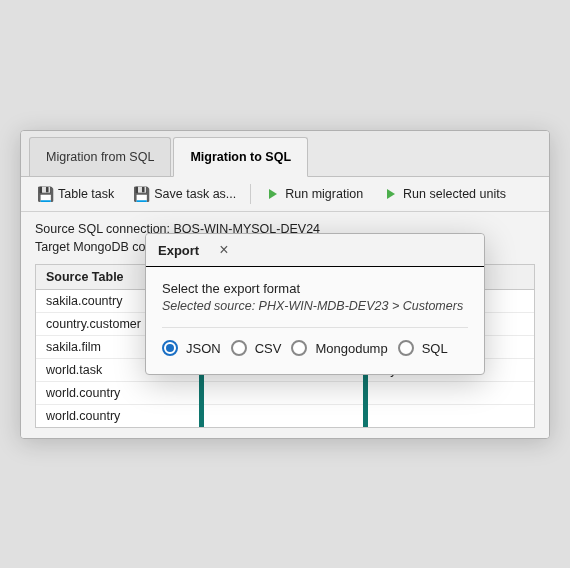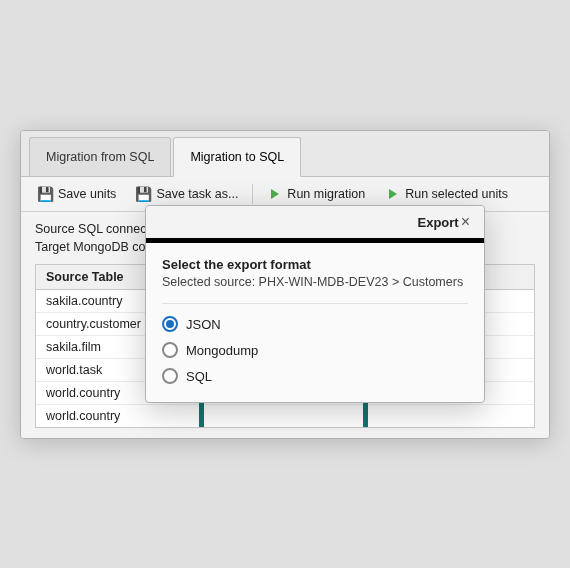--- a/index.html
+++ b/index.html
@@ -39,21 +39,21 @@
       border: 1px solid #c0c0c0;
       border-bottom: none;
       border-radius: 3px 3px 0 0;
       cursor: pointer;
       font-size: 12.5px;
       color: #333;
     }
     .tab.active {
       background: #f3f3f3;
       color: #000;
-      font-weight: 400;
+      font-weight: 700;
       border-bottom: 1px solid #f3f3f3;
       margin-bottom: -1px;
     }
 
     
     .toolbar {
       display: flex;
       align-items: center;
       padding: 5px 8px;
       border-bottom: 1px solid #d0d0d0;
@@ -157,25 +157,26 @@
       border-radius: 4px;
       box-shadow: 0 8px 32px rgba(0,0,0,0.22);
       width: 340px;
       position: relative;
       margin-top: 40px;
       margin-left: 60px;
     }
     .dialog-header {
       display: flex;
       align-items: center;
-      justify-content: flex-end;
+      justify-content: flex-start;
       padding: 8px 12px;
-      border-bottom: 5px solid #000000;
+      border-bottom: 1px solid #000000;
       background: #f3f3f3;
       border-radius: 4px 4px 0 0;
+      gap: 18px;
     }
     .dialog-title {
       font-size: 13px;
       font-weight: 600;
       color: #222;
     }
     .dialog-close {
       background: transparent;
       border: none;
       cursor: pointer;
@@ -183,39 +184,40 @@
       color: #555;
       line-height: 1;
       padding: 0 2px;
       border-radius: 2px;
     }
 
     .dialog-body {
       padding: 14px 16px 18px;
     }
     .dialog-section-label {
-      font-weight: 700;
+      font-weight: 400;
       font-size: 13px;
       color: #222;
       margin-bottom: 3px;
     }
     .dialog-source {
       font-size: 12.5px;
       color: #444;
       margin-bottom: 14px;
+      font-style: italic;
     }
     .dialog-divider {
       border: none;
       border-top: 1px solid #e0e0e0;
       margin-bottom: 12px;
     }
 
     .radio-group {
       display: flex;
-      flex-direction: column;
+      flex-direction: row;
       gap: 10px;
     }
     .radio-item {
       display: flex;
       align-items: center;
       gap: 8px;
       cursor: pointer;
     }
     .radio-circle {
       width: 16px; height: 16px;
@@ -248,21 +250,21 @@
       <span>Migration from SQL</span>
     </div>
     <div class="tab active">
       <span>Migration to SQL</span>
     </div>
   </div>
 
   <div class="toolbar">
     <button class="toolbar-btn">
       <span class="icon-save">💾</span>
-      <span>Save units</span>
+      <span>Table task</span>
     </button>
     <button class="toolbar-btn">
       <span class="icon-save">💾</span>
       <span>Save task as...</span>
     </button>
     <div class="toolbar-sep"></div>
     <button class="toolbar-btn">
       <span class="icon-run">
           <span class="triangle-small"></span>
         </span>
@@ -338,20 +340,24 @@
       <hr class="dialog-divider">
       <div class="radio-group" id="radio-group">
       <label class="radio-item">
             <div class="radio-circle checked">
               <div class="radio-dot"></div>
             </div>
             <span class="radio-label">JSON</span>
           </label>
           <label class="radio-item">
             <div class="radio-circle"></div>
+            <span class="radio-label">CSV</span>
+          </label>
+          <label class="radio-item">
+            <div class="radio-circle"></div>
             <span class="radio-label">Mongodump</span>
           </label>
           <label class="radio-item">
             <div class="radio-circle"></div>
             <span class="radio-label">SQL</span>
           </label>
         </div>
     </div>
   </div>
 </div>

